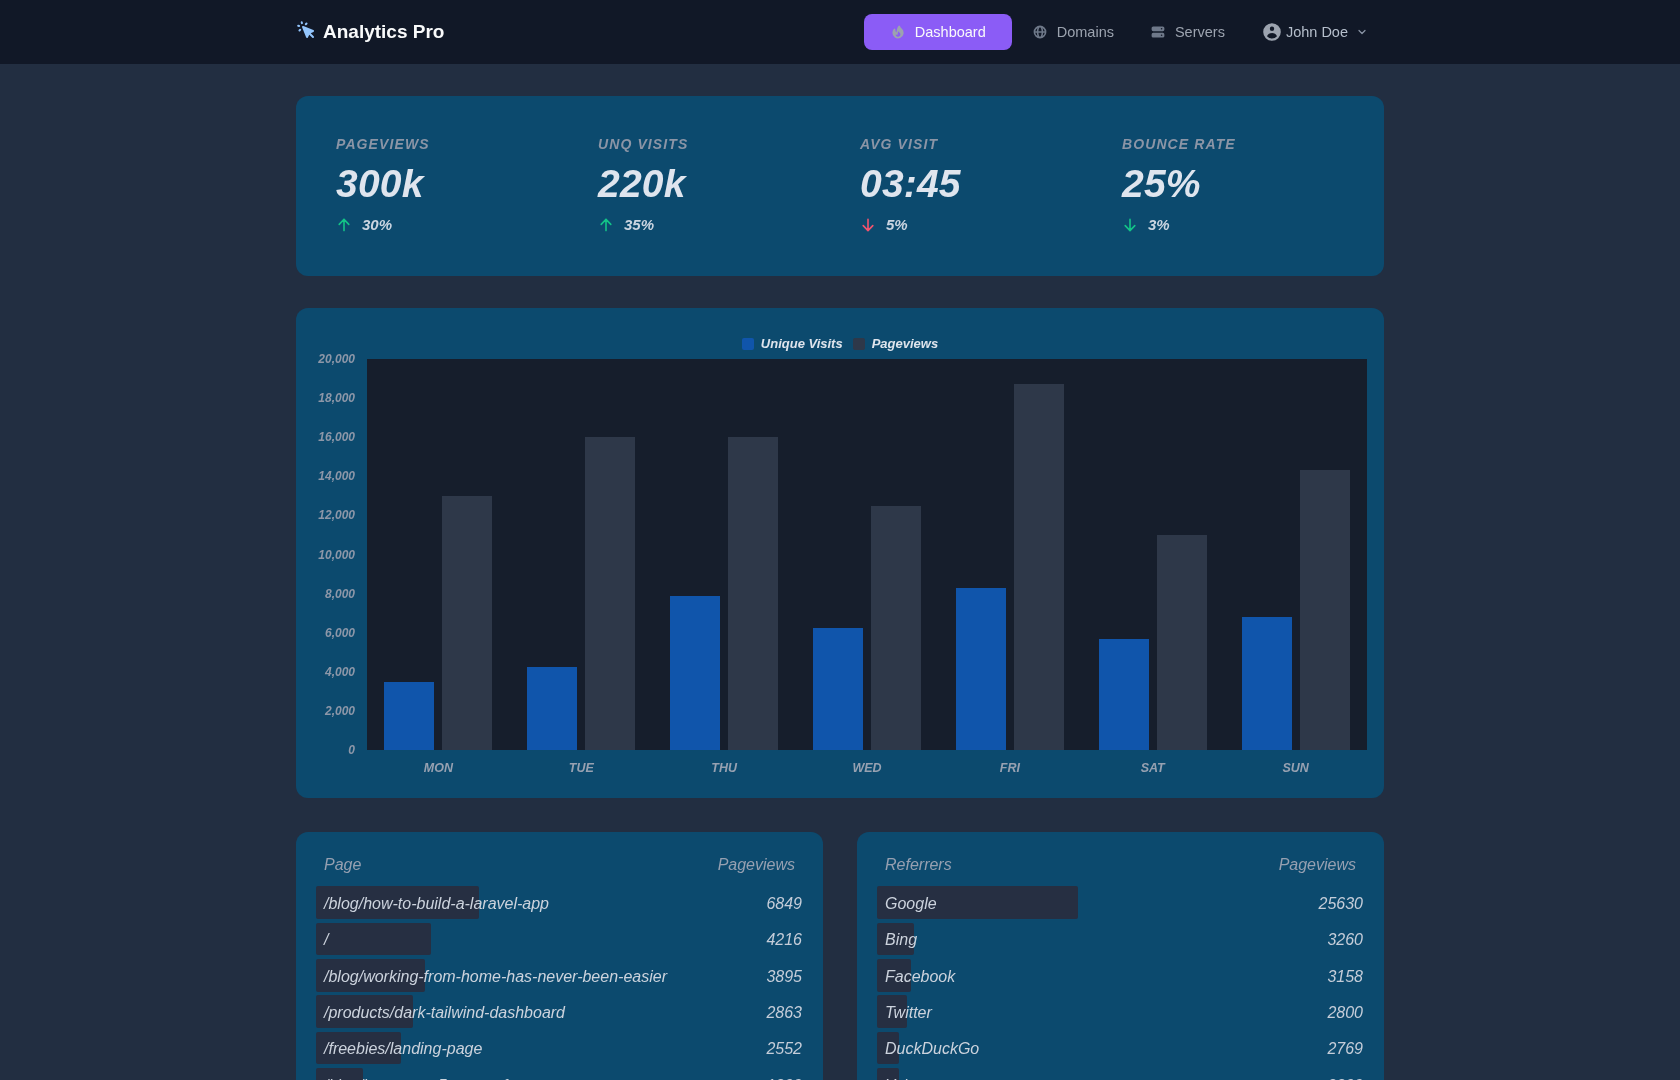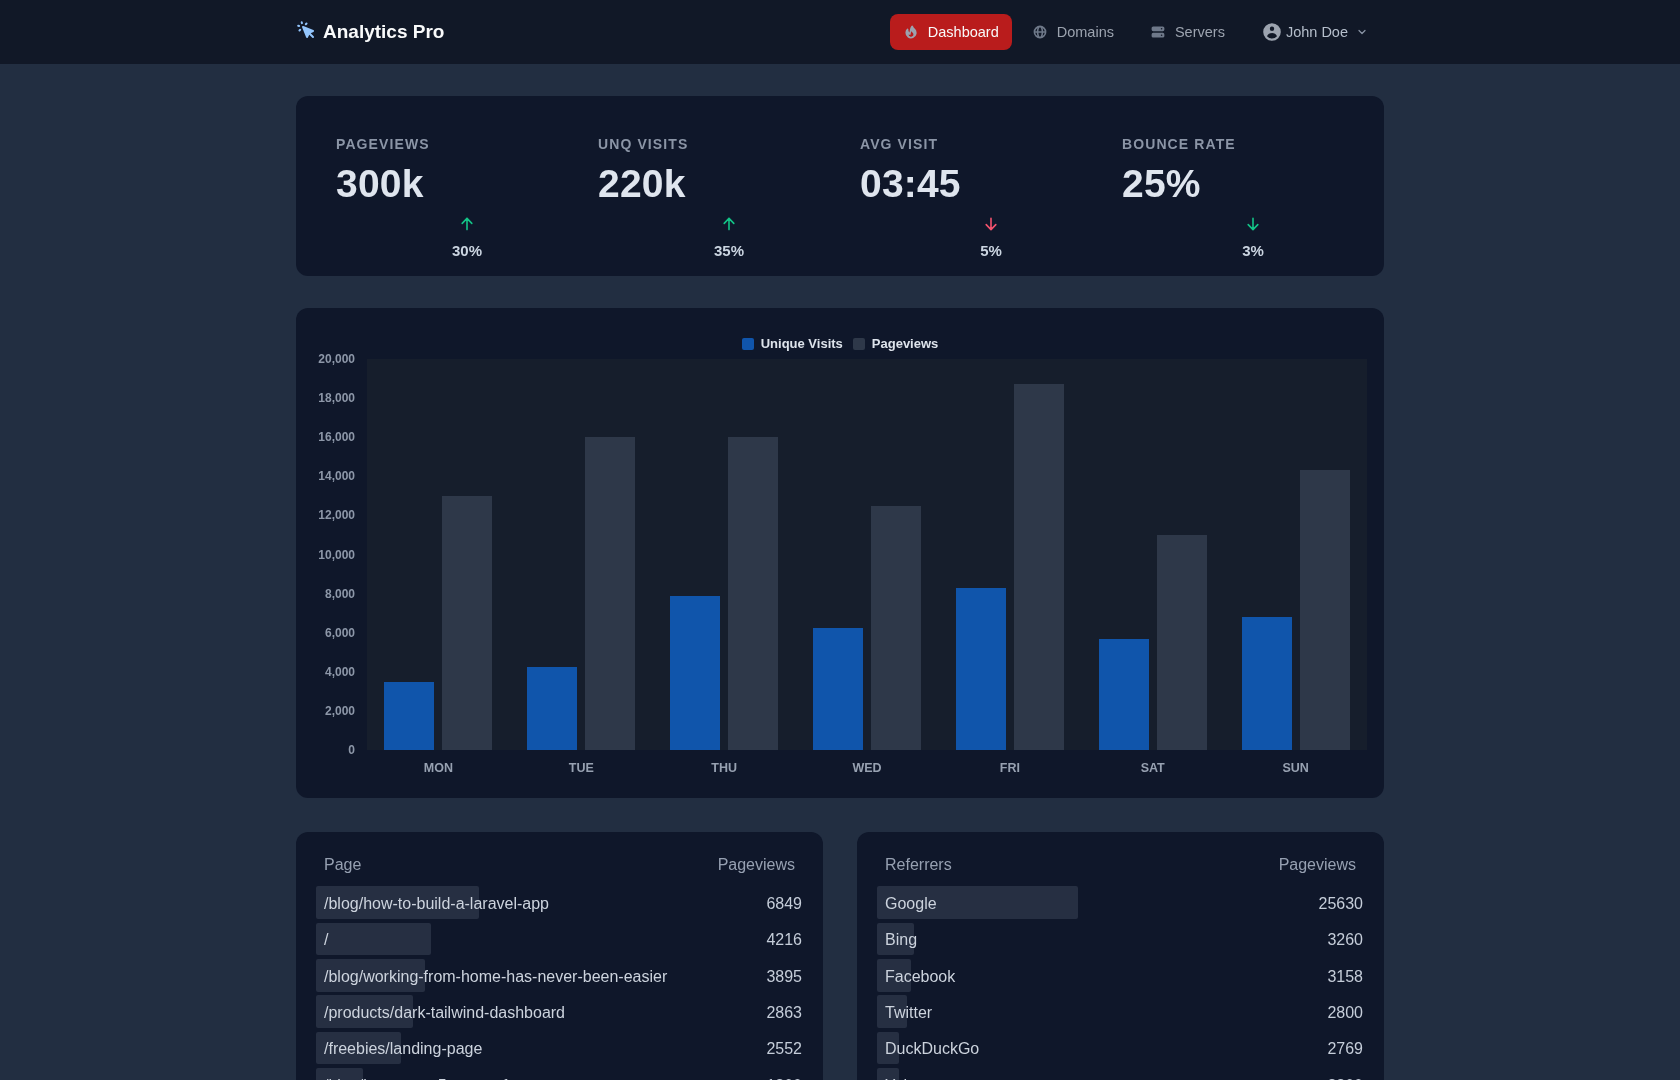--- a/index.html
+++ b/index.html
@@ -21,44 +21,44 @@
   .brand { display:flex; align-items:center; gap:7px; }
   .brand svg { width:20px; height:20px; margin-top:-4px; }
   .brand-title { font-size:19px; font-weight:700; color:#f9fafb; letter-spacing:0px; }
   .nav-items { display:flex; align-items:center; }
   .nav-link {
     display:flex; align-items:center; gap:9px;
     color:#9ca3af; font-size:14.5px; font-weight:500;
     padding:8px 0; cursor:pointer;
   }
   .nav-link.active {
-    background:#b91c1c; border-radius:8px; padding:10px 13px;
+    background:#8b5cf6; border-radius:8px; padding:10px 26px;
     color:#f9fafb;
   }
   .nav-link svg { width:16px; height:16px; display:block; }
   .nav-sep1 { width:20px; } .nav-sep2 { width:36px; }
   .nav-sep-sm { width:36px; }
   .user-menu { display:flex; align-items:center; gap:3px; cursor:pointer; margin-right:16px; }
   .user-menu .uname { color:#b6bfcc; font-size:14.5px; font-weight:500; }
   .user-menu svg.avatar { width:22px; height:22px; }
   .chev { width:12px; height:12px; margin-left:5px; }
 
   
   .main { width:1088px; margin:0 auto; padding-top:32px; }
-  .card { background:#0f172a; border-radius:12px; }
+  .card { background:#0c4a6e; border-radius:12px;font-style:italic; }
 
   
   .stats {
     height:180px; display:grid;
     grid-template-columns:repeat(4, 1fr);
     padding:40px 0 0 40px; margin-bottom:32px;
   }
   .stat-label { font-size:14px; font-weight:700; letter-spacing:1.1px; color:#8b95a6; }
   .stat-value { font-size:39px; font-weight:700; color:#dfe5ee; margin-top:10px; letter-spacing:0.2px; }
-  .stat-change { display:flex; align-items:center; gap:10px; margin-top:10px;flex-direction:column; }
+  .stat-change { display:flex; align-items:center; gap:10px; margin-top:10px; }
   .stat-change svg { width:16px; height:16px; }
   .stat-change .pct { font-size:15px; font-weight:700; color:#cbd5e1; }
 
   
   .chart-card { height:490px; margin-bottom:34px; position:relative; }
   .legend { display:flex; justify-content:center; gap:10px; padding-top:28px; }
   .legend-item { display:flex; align-items:center; gap:7px; }
   .legend-swatch { width:12px; height:12px; border-radius:2px; }
   .legend-label { font-size:13px; font-weight:700; color:#dee4ec; }
   .plot-bg {

